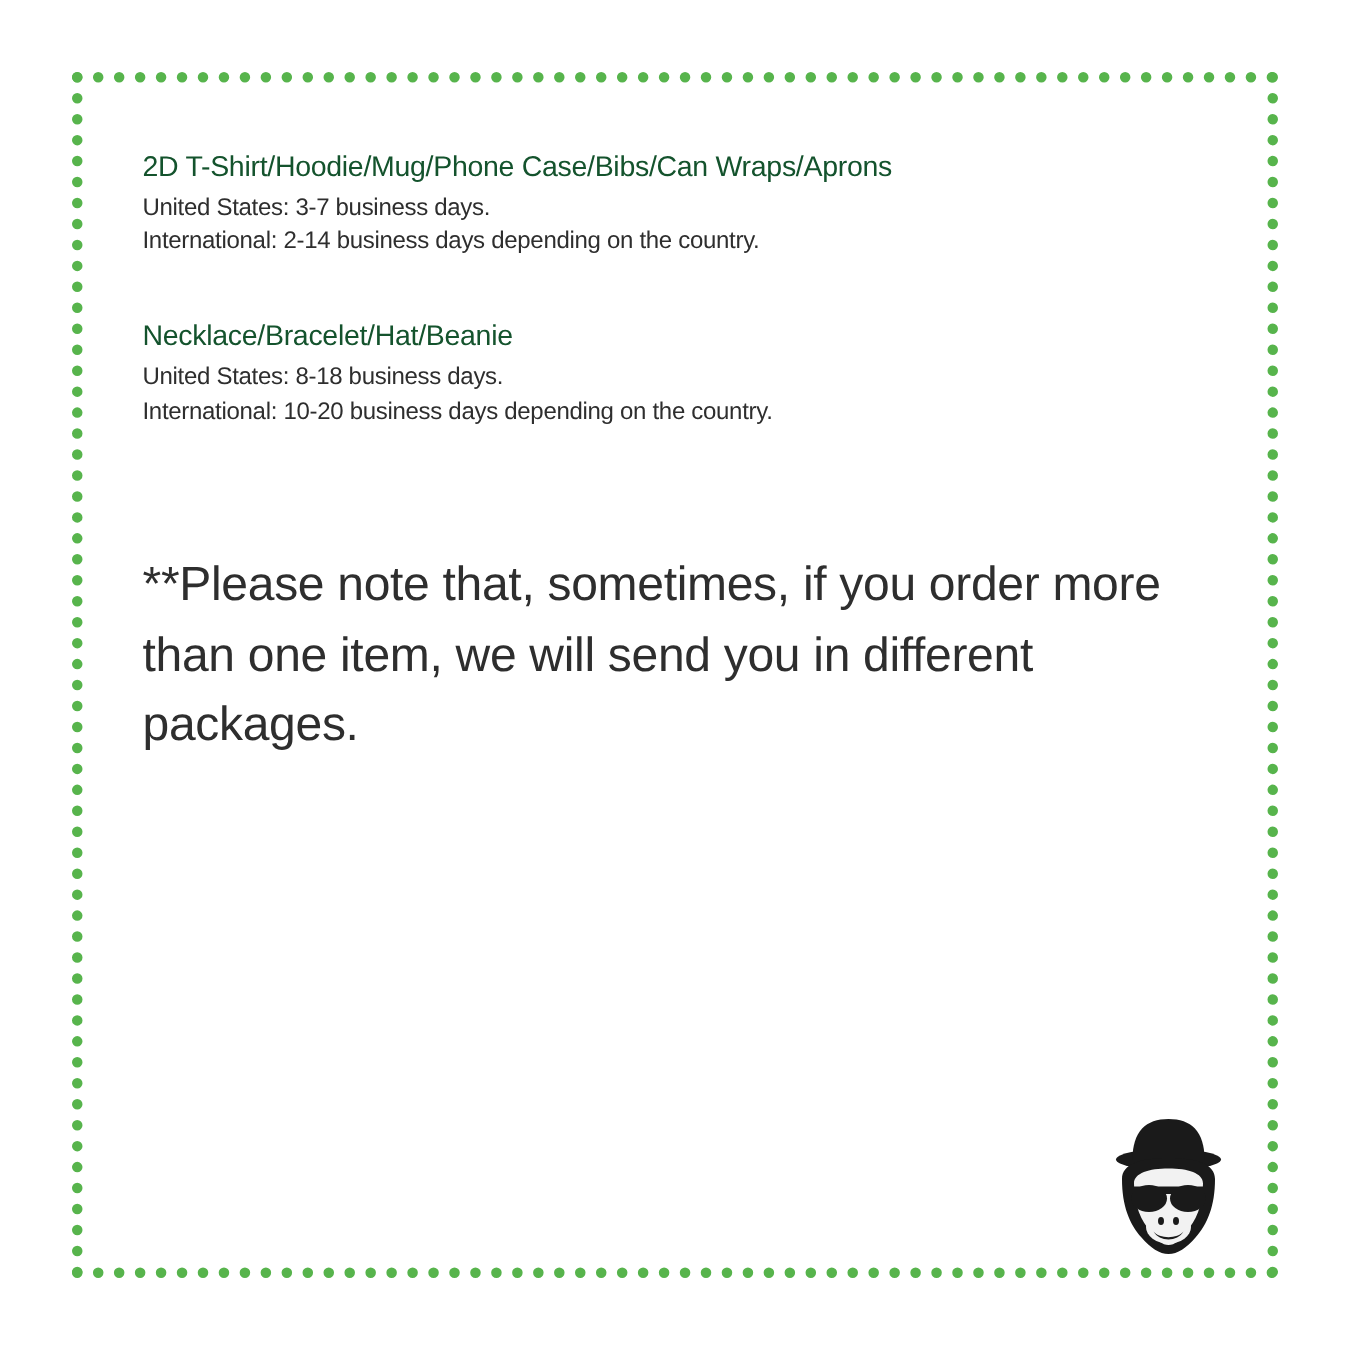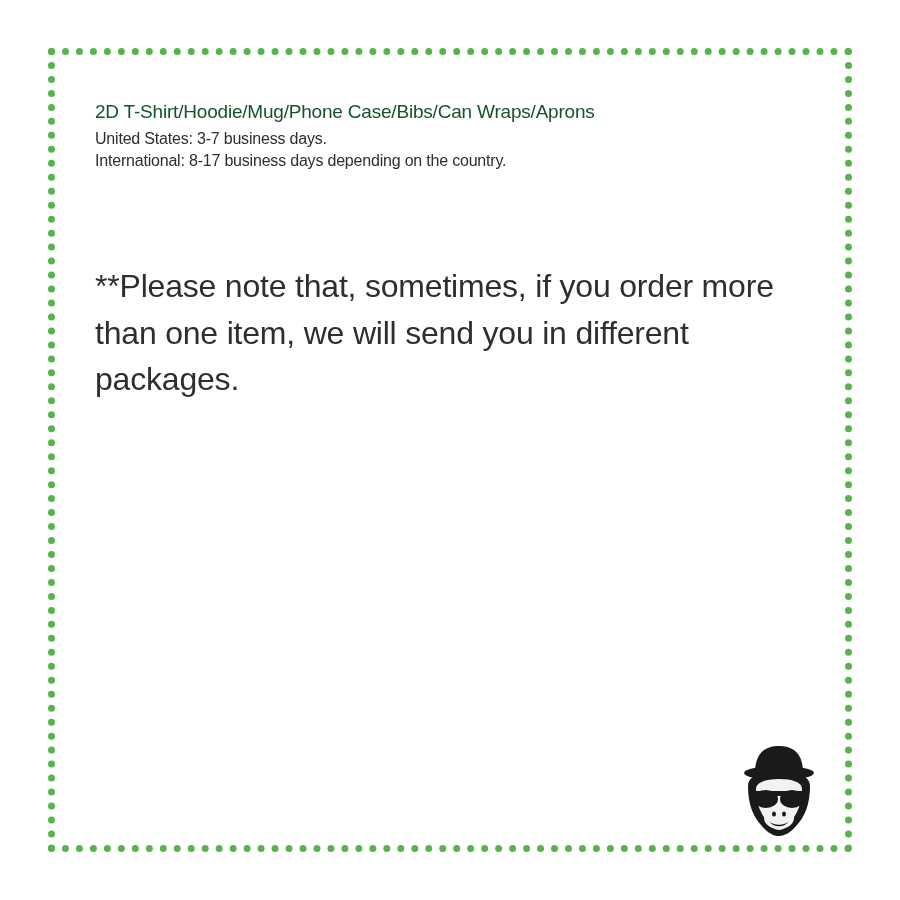--- a/index.html
+++ b/index.html
@@ -81,25 +81,30 @@
 
 <div id="page">
 
   <div id="frame"></div>
 
   <div id="content">
 
     <div class="section">
       <div class="sec-title">2D T-Shirt/Hoodie/Mug/Phone Case/Bibs/Can Wraps/Aprons</div>
       <div class="sec-line">United States: 3-7 business days.</div>
-      <div class="sec-line">International: 8-17 business days depending on the country.</div>
+      <div class="sec-line">International: 2-14 business days depending on the country.</div>
     </div>
 
     <div id="gap1"></div>
 
+    <div class="section">
+      <div class="sec-title">Necklace/Bracelet/Hat/Beanie</div>
+      <div class="sec-line">United States: 8-18 business days.</div>
+      <div class="sec-line">International: 10-20 business days depending on the country.</div>
+    </div>
 
     <div id="gap2"></div>
 
 
     <div class="note">**Please note that, sometimes, if you order more than one item, we will send you in different packages.</div>
 
   </div>
 
   <div id="logo">
     <svg viewBox="0 0 86 100" width="86" height="100" aria-hidden="true">

